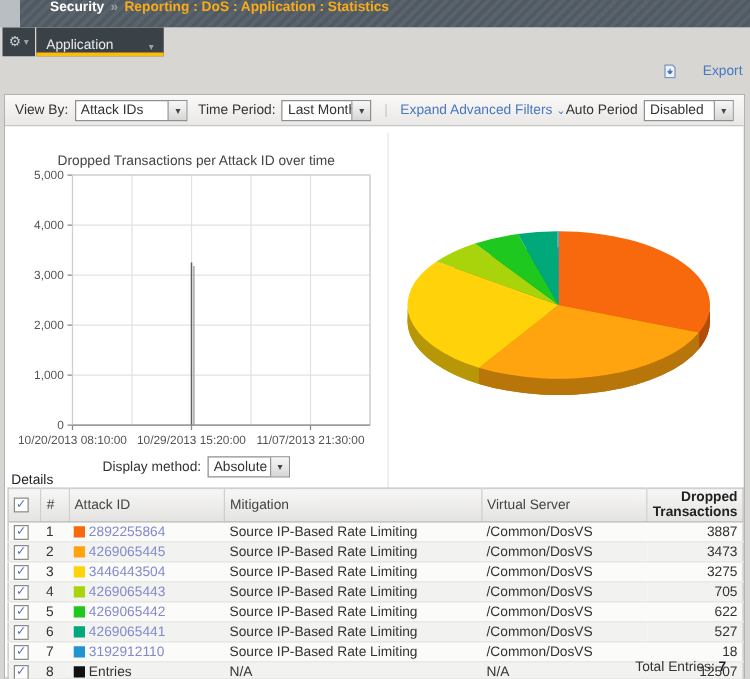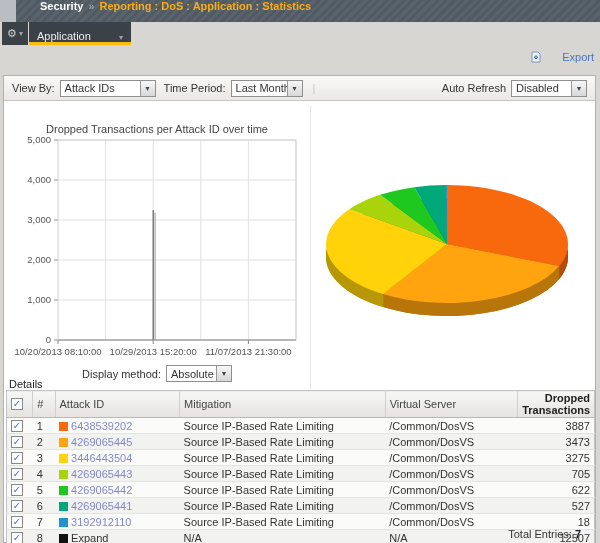--- a/index.html
+++ b/index.html
@@ -96,22 +96,26 @@
       <span class="select" style="width:96px">
         <span class="sv">Attack IDs</span>
         <span class="sa">▾</span>
       </span>
       <span class="flabel" style="margin-left:8px">Time Period:</span>
       <span class="select" style="width:72px">
         <span class="sv">Last Month</span>
         <span class="sa">▾</span>
       </span>
       <span class="fsep">|</span>
+      <span class="advlink">
+        <span>Expand Advanced Filters</span>
+        <span style="font-size:9px">⌄</span>
+      </span>
       <span class="spacer"></span>
-      <span class="flabel">Auto Refresh</span>
+      <span class="flabel">Auto Period</span>
       <span class="select" style="width:76px">
         <span class="sv">Disabled</span>
         <span class="sa">▾</span>
       </span>
     </div>
 
     <div class="leftcol-divider"></div>
 
     <div class="chart-title ltitle">Dropped Transactions per Attack ID over time</div>
     <svg id="lineSvg" width="302" height="230">
@@ -189,21 +193,21 @@
             <th style="width:128px">Virtual Server</th>
             <th class="num-h" style="border-right:none">Dropped Transactions</th>
           </tr>
         </thead>
       <tbody id="detailsBody">
           <tr style="background:#fbfbfa">
             <td>
               <div class="cb">✓</div>
             </td>
             <td>1</td>
-            <td><span class="swatch" style="background:#f8680d"></span> <a class="aidlink">6438539202</a></td>
+            <td><span class="swatch" style="background:#f8680d"></span> <a class="aidlink">2892255864</a></td>
             <td>Source IP-Based Rate Limiting</td>
             <td>/Common/DosVS</td>
             <td class="num">3887</td>
           </tr>
           <tr style="background:#f2f2f1">
             <td>
               <div class="cb">✓</div>
             </td>
             <td>2</td>
             <td><span class="swatch" style="background:#ffa30e"></span> <a class="aidlink">4269065445</a></td>
@@ -259,21 +263,21 @@
             <td><span class="swatch" style="background:#2293d2"></span> <a class="aidlink">3192912110</a></td>
             <td>Source IP-Based Rate Limiting</td>
             <td>/Common/DosVS</td>
             <td class="num">18</td>
           </tr>
           <tr style="background:#f2f2f1">
             <td>
               <div class="cb">✓</div>
             </td>
             <td>8</td>
-            <td><span class="swatch" style="background:#111111"></span> <span>Expand</span></td>
+            <td><span class="swatch" style="background:#111111"></span> <span>Entries</span></td>
             <td>N/A</td>
             <td>N/A</td>
             <td class="num">12507</td>
           </tr>
         </tbody>
     </table>
     <div class="total-row">
       <span>Total Entries:</span>
       <b>7</b>
     </div>

